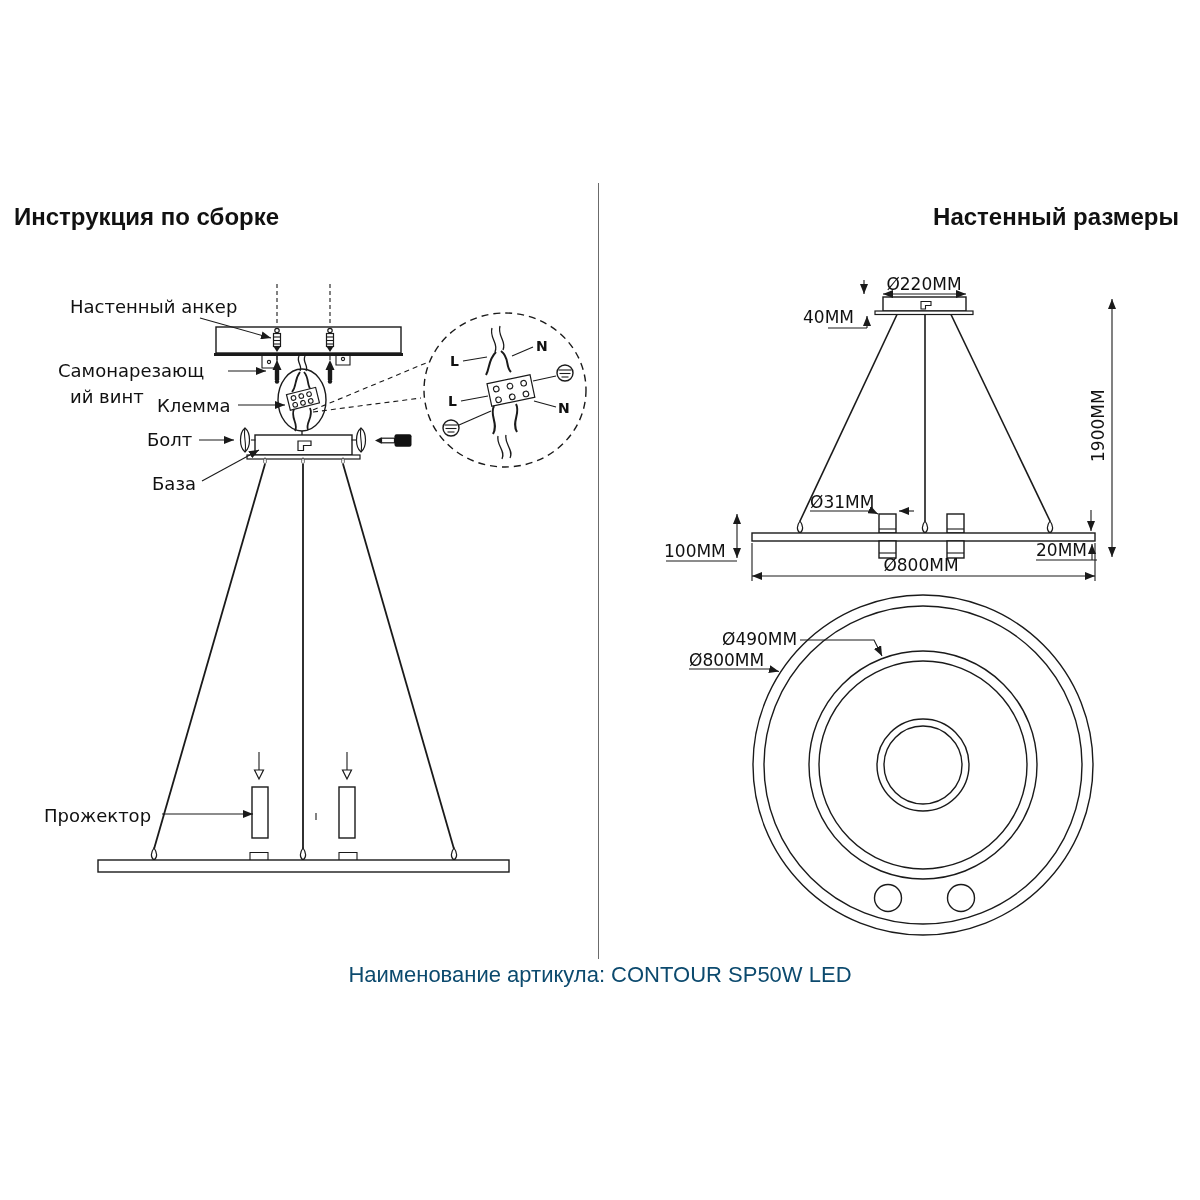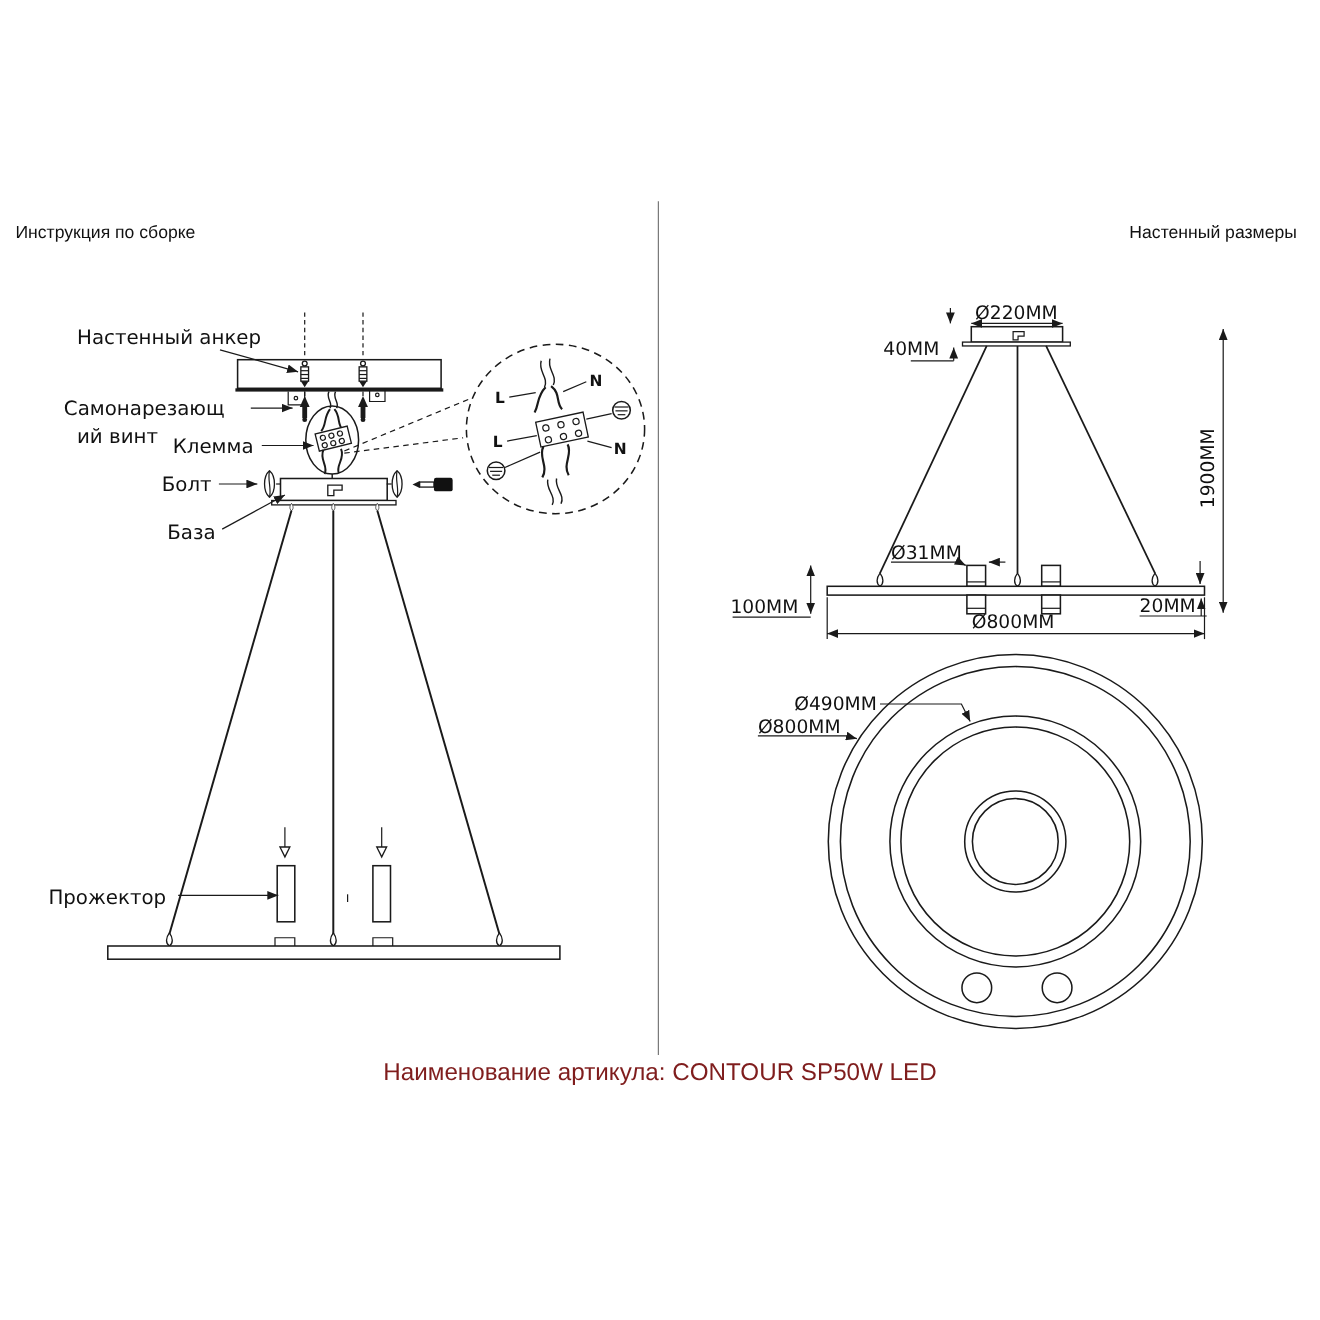--- a/index.html
+++ b/index.html
@@ -1,22 +1,22 @@
 <!DOCTYPE html>
 <html><head>
 <meta charset="utf-8">
 <style>
   html,body{margin:0;padding:0;background:#fff;}
   .canvas{position:relative;width:1200px;height:1200px;background:#ffffff;overflow:hidden;
           font-family:"DejaVu Sans",sans-serif;color:#111;}
-  .title{position:absolute;font-family:"Liberation Sans",sans-serif;font-size:16px;color:#111;white-space:nowrap;}
+  .title{position:absolute;font-family:"Liberation Sans",sans-serif;font-size:24px;color:#111;white-space:nowrap;font-weight:bold;}
   .title-left{left:14px;top:203px;}
   .title-right{right:21px;top:203px;}
   .footer{position:absolute;left:0;top:962px;width:1200px;text-align:center;
-          font-family:"Liberation Sans",sans-serif;font-size:22px;color:#7f1d1d;}
+          font-family:"Liberation Sans",sans-serif;font-size:22px;color:#0c4a6e;}
   svg{position:absolute;left:0;top:0;}
   .s1{stroke:#1a1a1a;stroke-width:1.4;fill:none;}
   .s1f{stroke:#1a1a1a;stroke-width:1.4;fill:#ffffff;}
   .thin{stroke:#1a1a1a;stroke-width:1.1;fill:none;}
   .wire{stroke:#1a1a1a;stroke-width:1.8;fill:none;}
   .wire2{stroke:#1a1a1a;stroke-width:1.6;fill:none;}
   .wireD{stroke:#1a1a1a;stroke-width:2;fill:none;}
   .cab{stroke:#1a1a1a;stroke-width:1.3;fill:none;}
   .dim{stroke:#1a1a1a;stroke-width:1.1;fill:none;}
   .dash{stroke-dasharray:5 4;}

